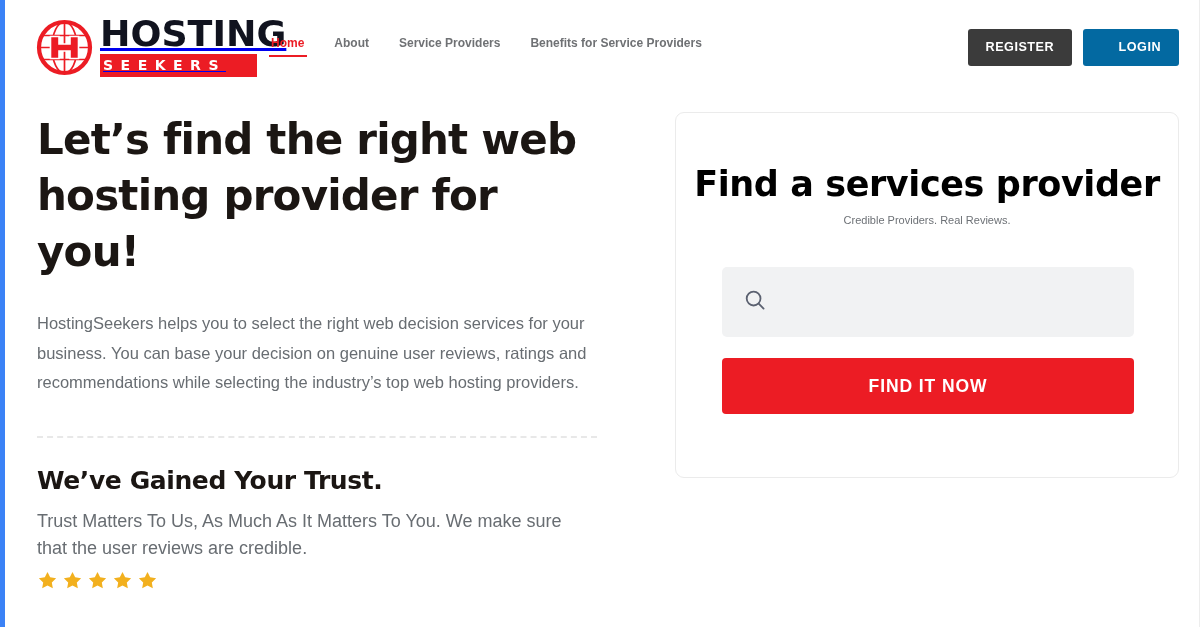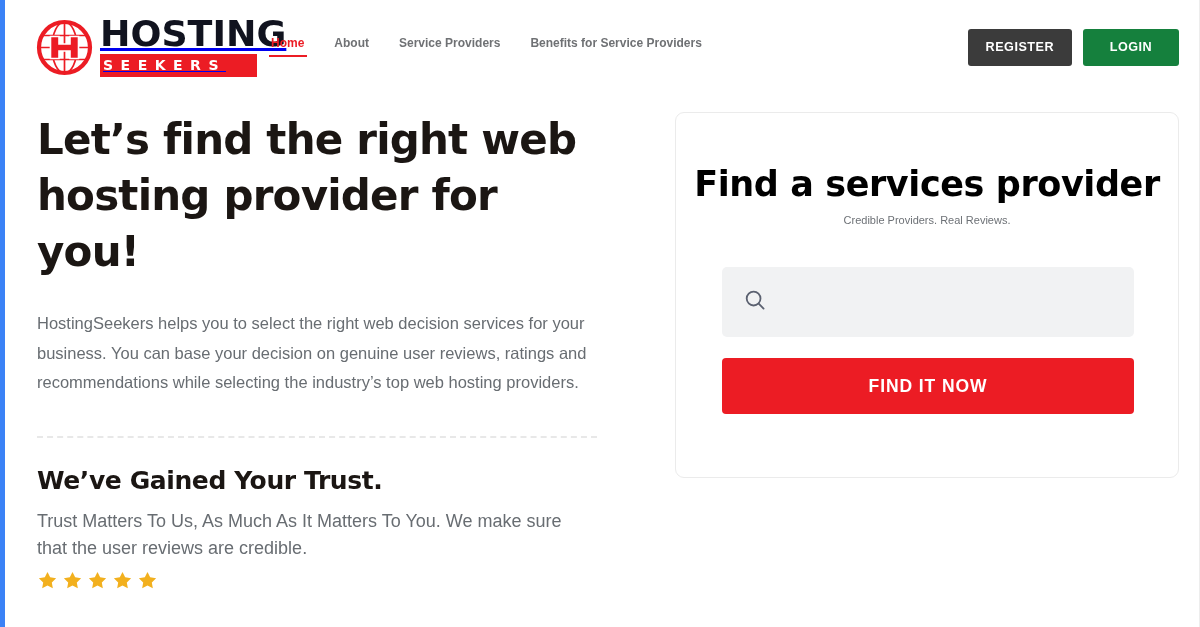--- a/index.html
+++ b/index.html
@@ -133,24 +133,24 @@
     font-size: 12.6px;
     font-weight: 700;
     letter-spacing: 0.5px;
     color: #ffffff;
     border: none;
     border-radius: 3px;
     padding: 0 18px;
     height: 37px;
     line-height: 37px;
     cursor: pointer;
-    text-align: center;
+    text-align: right;
   }
   .hdr-btn.register { background: #3b3b3b; min-width: 96px; }
-  .hdr-btn.login    { background: #15803d; min-width: 96px; }
+  .hdr-btn.login    { background: #0369a1; min-width: 96px; }
 
   
   #hero-left {
     position: absolute;
     left: 32px;
     top: 112px;
     width: 580px;
   }
 
   #hero-title {

